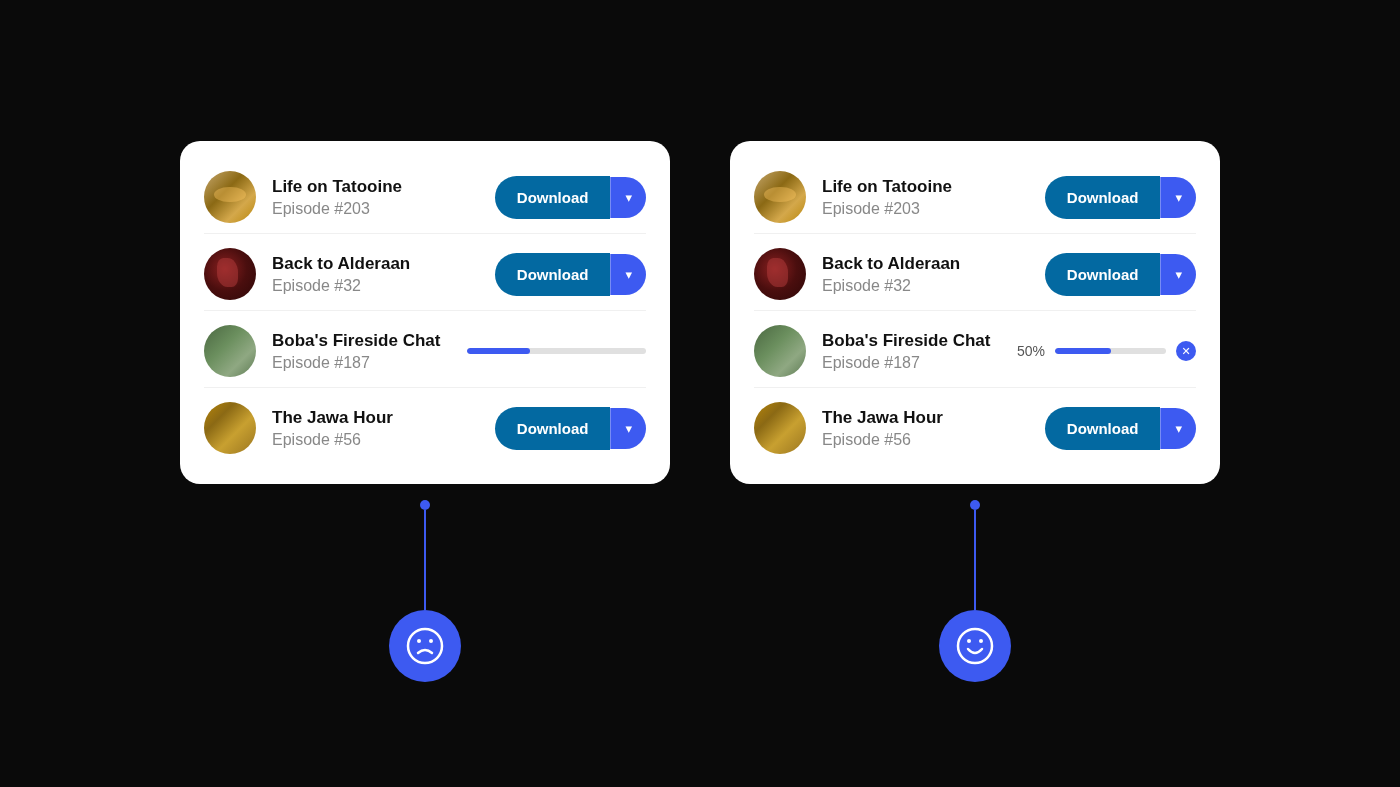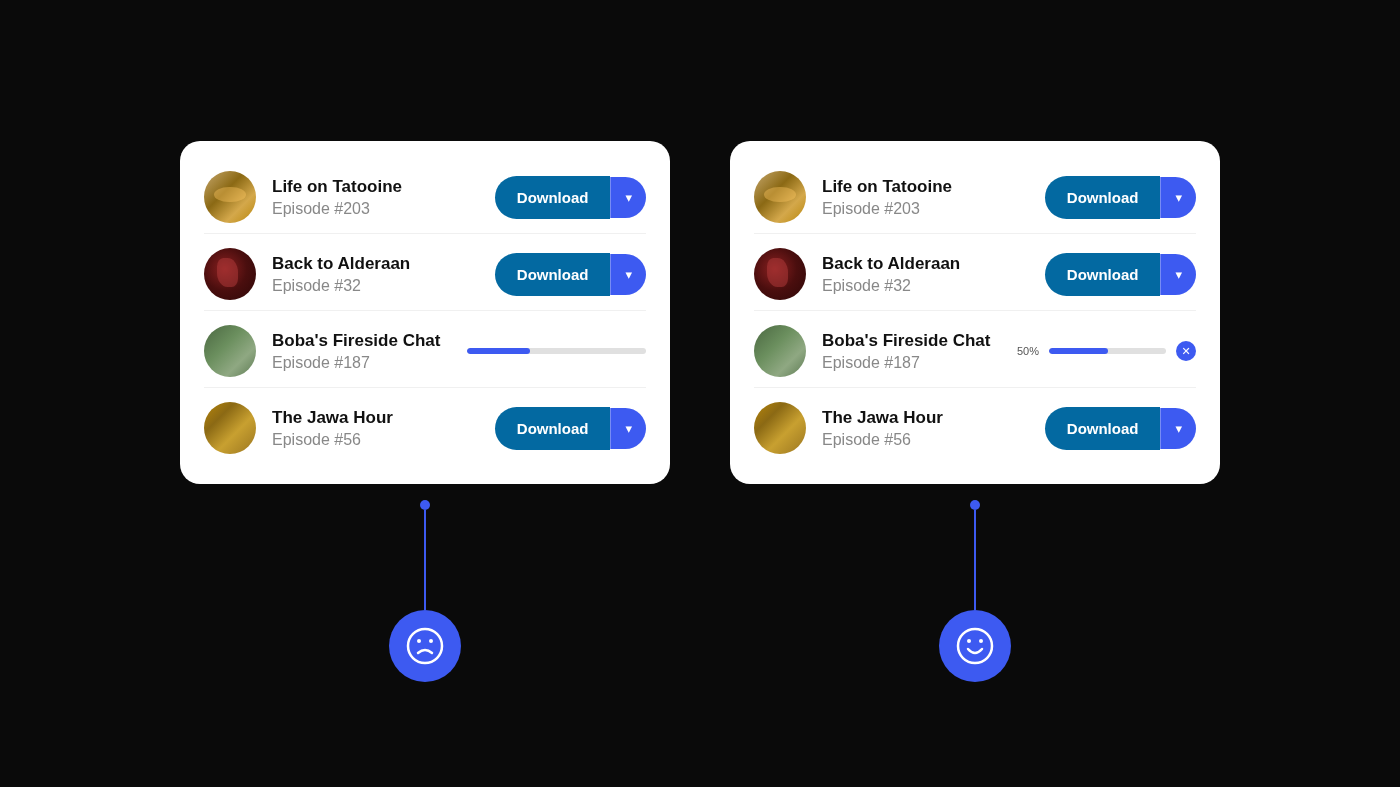--- a/index.html
+++ b/index.html
@@ -165,21 +165,21 @@
       overflow: hidden;
     }
 
     .progress-bar-fill {
       height: 100%;
       background: #3d5af1;
       border-radius: 3px;
     }
 
     .progress-label {
-      font-size: 11px;
+      font-size: 14px;
       color: #555;
       white-space: nowrap;
     }
 
     .progress-cancel {
       width: 20px;
       height: 20px;
       border-radius: 50%;
       background: #3d5af1;
       color: white;

